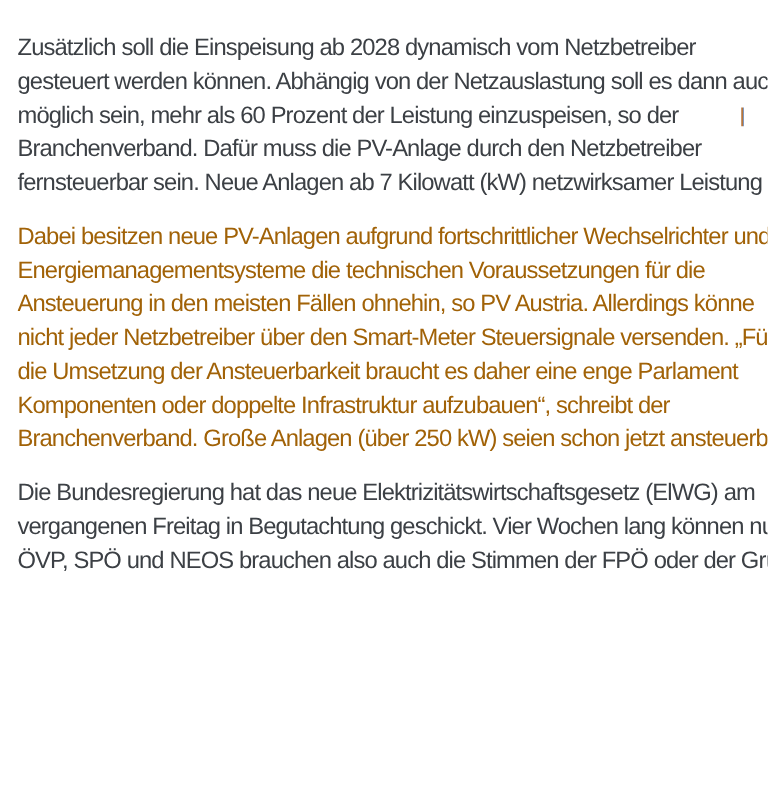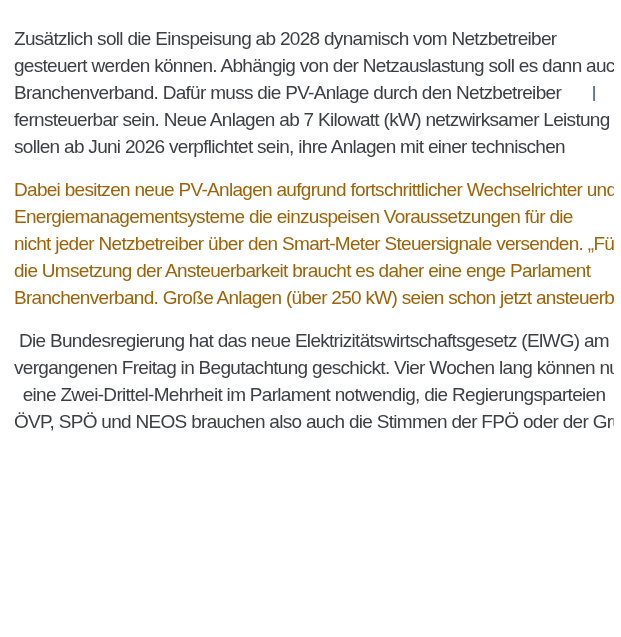--- a/index.html
+++ b/index.html
@@ -50,34 +50,35 @@
   }
 </style>
 </head>
 <body style="background: rgb(255, 255, 255);">
 
 <main class="article">
 
   <div class="para first" style="color: rgb(60, 64, 69);">
       <div class="line">Zusätzlich soll die Einspeisung ab 2028 dynamisch vom Netzbetreiber</div>
       <div class="line">gesteuert werden können. Abhängig von der Netzauslastung soll es dann auch</div>
+      <div class="line">möglich sein, mehr als 60 Prozent der Leistung einzuspeisen, so der</div>
       <div class="line">Branchenverband. Dafür muss die PV-Anlage durch den Netzbetreiber</div>
       <div class="line">fernsteuerbar sein. Neue Anlagen ab 7 Kilowatt (kW) netzwirksamer Leistung</div>
-      <div class="line">sollen ab Juni 2026 verpflichtet sein, ihre Anlagen mit einer technischen</div>
     </div>
 
   <div class="para" style="color: #a16207;">
       <div class="line">Dabei besitzen neue PV-Anlagen aufgrund fortschrittlicher Wechselrichter und</div>
-      <div class="line">Energiemanagementsysteme die einzuspeisen Voraussetzungen für die</div>
+      <div class="line">Energiemanagementsysteme die technischen Voraussetzungen für die</div>
+      <div class="line">Ansteuerung in den meisten Fällen ohnehin, so PV Austria. Allerdings könne</div>
       <div class="line">nicht jeder Netzbetreiber über den Smart-Meter Steuersignale versenden. „Für</div>
       <div class="line">die Umsetzung der Ansteuerbarkeit braucht es daher eine enge Parlament</div>
+      <div class="line">Komponenten oder doppelte Infrastruktur aufzubauen“, schreibt der</div>
       <div class="line">Branchenverband. Große Anlagen (über 250 kW) seien schon jetzt ansteuerbar.</div>
     </div>
 
-  <div class="para" style="color: rgb(60, 64, 69); text-align: center;">
+  <div class="para" style="color: rgb(60, 64, 69);">
       <div class="line">Die Bundesregierung hat das neue Elektrizitätswirtschaftsgesetz (ElWG) am</div>
       <div class="line">vergangenen Freitag in Begutachtung geschickt. Vier Wochen lang können nun</div>
-      <div class="line">eine Zwei-Drittel-Mehrheit im Parlament notwendig, die Regierungsparteien</div>
       <div class="line">ÖVP, SPÖ und NEOS brauchen also auch die Stimmen der FPÖ oder der Grünen.</div>
     </div>
 </main>
 
 <div class="caret" style="background: linear-gradient(90deg, rgb(181, 117, 61) 50%, rgb(85, 119, 172) 50%);"></div>
 
 </body></html>

